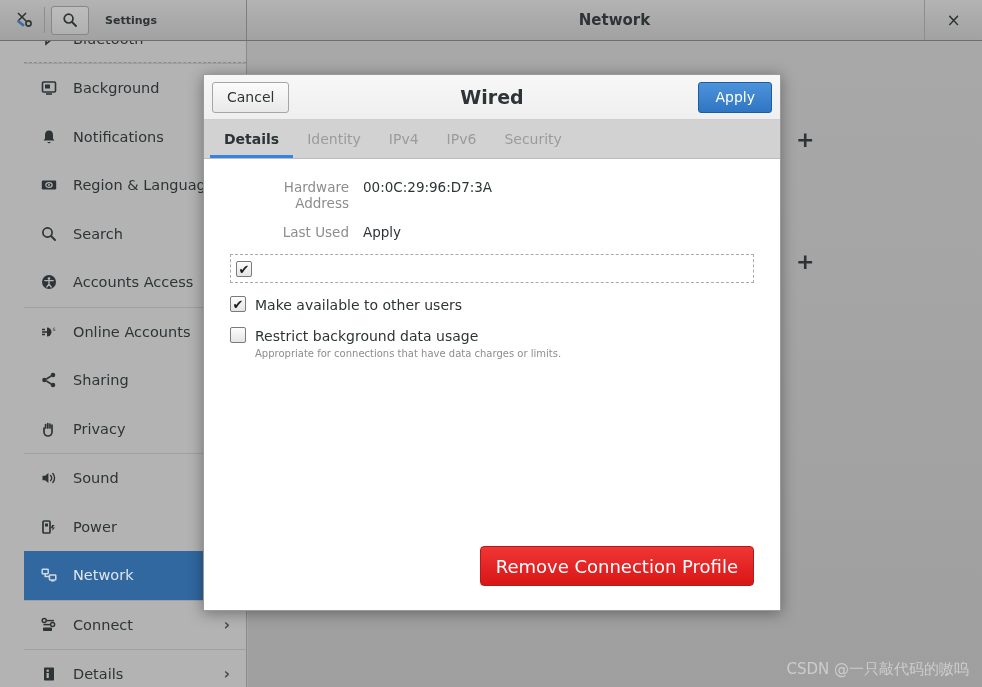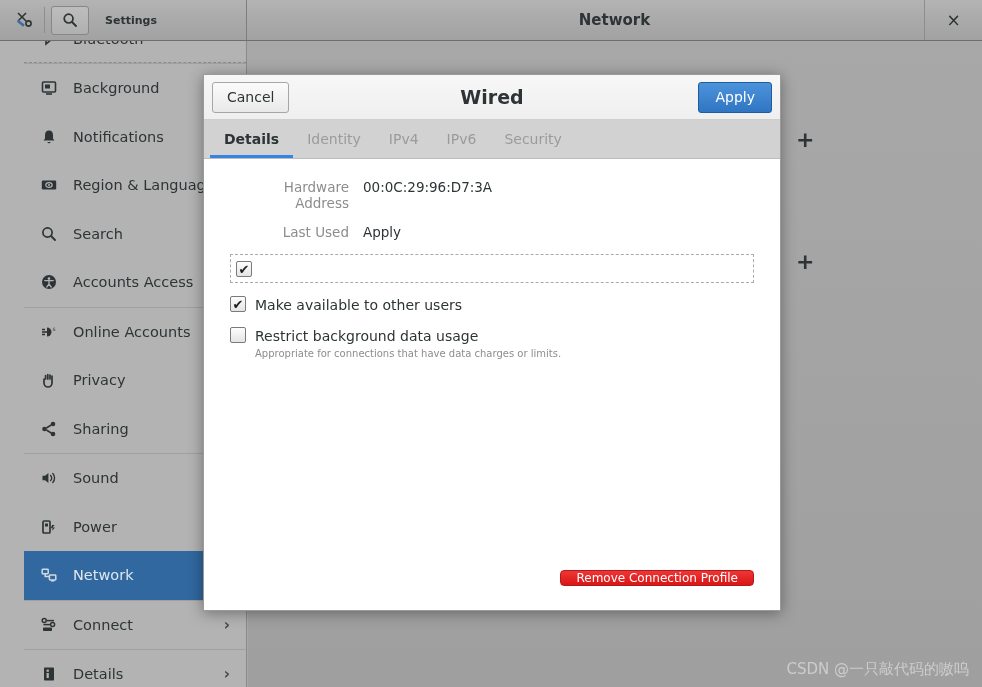--- a/index.html
+++ b/index.html
@@ -148,24 +148,24 @@
     background: linear-gradient(to bottom, #fdfdfd, #e4e4e4);
     display: flex; align-items: center; justify-content: center;
     font-size: 13px; color: #1b1b1b; line-height: 1;
   }
   .cb.off { color: transparent; }
   .check-text .ctitle { font-size: 14px; color: #2e3436; line-height: 16px; }
   .check-text .csub { font-size: 10px; color: #8d8d8d; margin-top: 3px; }
 
   .btn-remove {
     position: absolute; right: 26px; bottom: 24px;
-    height: 16px; padding: 0 15px;
+    height: 40px; padding: 0 15px;
     border: 1px solid #b51a1a; border-radius: 4px;
     background: linear-gradient(to bottom, #f03535, #d91616);
-    color: #ffffff; font-size: 12px; display: flex; align-items: center;
+    color: #ffffff; font-size: 18px; display: flex; align-items: center;
   }
 
   .watermark {
     position: absolute; right: 13px; bottom: 8px;
     font-size: 15px; color: #cccccc;
     font-family: "DejaVu Sans", sans-serif;
   }
   svg { display: block; }
 </style>
 </head>
@@ -270,35 +270,35 @@
             <path d="M7 4.5 a4.5 4.5 0 0 1 0 9 Z" fill="#2e3436"></path>
             <path d="M2 6.5 h3 M2 11.5 h3" stroke="#2e3436" stroke-width="1.4"></path>
             <text x="12.4" y="8" font-size="6" fill="#2e3436">s</text>
           </svg>
         </span>
         <span class="lbl">Online Accounts</span>
       </div>
       <div class="side-item">
         <span class="ico">
           <svg width="18" height="18" viewBox="0 0 18 18">
-            <path d="M4 8 v4 a4 4 0 0 0 8 0 V5.5 M5.6 8 V4.5 M7.8 8 V3.5 M10 8 V4 M12 8 V5" stroke="#2e3436" stroke-width="1.7" fill="none" stroke-linecap="round"></path>
-          </svg>
-        </span>
-        <span class="lbl">Privacy</span>
-      </div>
-      <div class="side-item">
-        <span class="ico">
-          <svg width="18" height="18" viewBox="0 0 18 18">
             <circle cx="13" cy="4" r="2.3" fill="#2e3436"></circle>
             <circle cx="4.5" cy="9" r="2.3" fill="#2e3436"></circle>
             <circle cx="13" cy="14" r="2.3" fill="#2e3436"></circle>
             <path d="M6.4 8 L11.2 5 M6.4 10 L11.2 13" stroke="#2e3436" stroke-width="1.5"></path>
           </svg>
         </span>
         <span class="lbl">Sharing</span>
+      </div>
+      <div class="side-item">
+        <span class="ico">
+          <svg width="18" height="18" viewBox="0 0 18 18">
+            <path d="M4 8 v4 a4 4 0 0 0 8 0 V5.5 M5.6 8 V4.5 M7.8 8 V3.5 M10 8 V4 M12 8 V5" stroke="#2e3436" stroke-width="1.7" fill="none" stroke-linecap="round"></path>
+          </svg>
+        </span>
+        <span class="lbl">Privacy</span>
       </div>
       <div class="group-sep"></div>
       <div class="side-item">
         <span class="ico">
           <svg width="18" height="18" viewBox="0 0 18 18">
             <path d="M2.5 6.8 h2.6 L8.4 4 v10 L5.1 11.2 H2.5 Z" fill="#2e3436"></path>
             <path d="M10.6 6.4 a3.6 3.6 0 0 1 0 5.2 M12.8 4.6 a6.4 6.4 0 0 1 0 8.8" stroke="#2e3436" stroke-width="1.4" fill="none" stroke-linecap="round"></path>
           </svg>
         </span>
         <span class="lbl">Sound</span>

